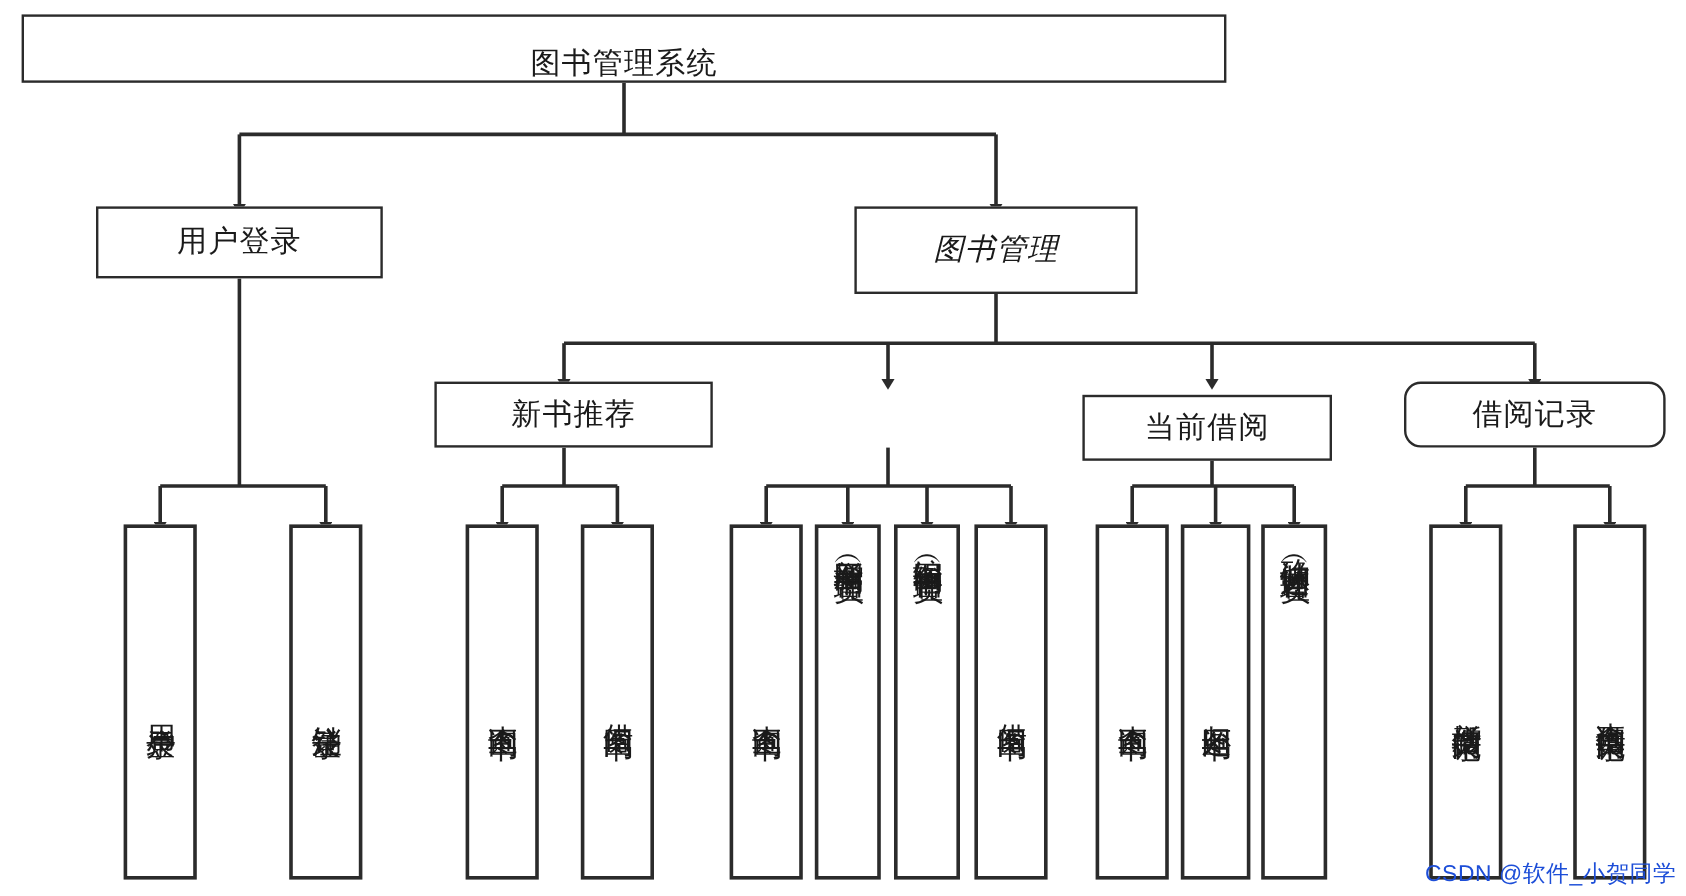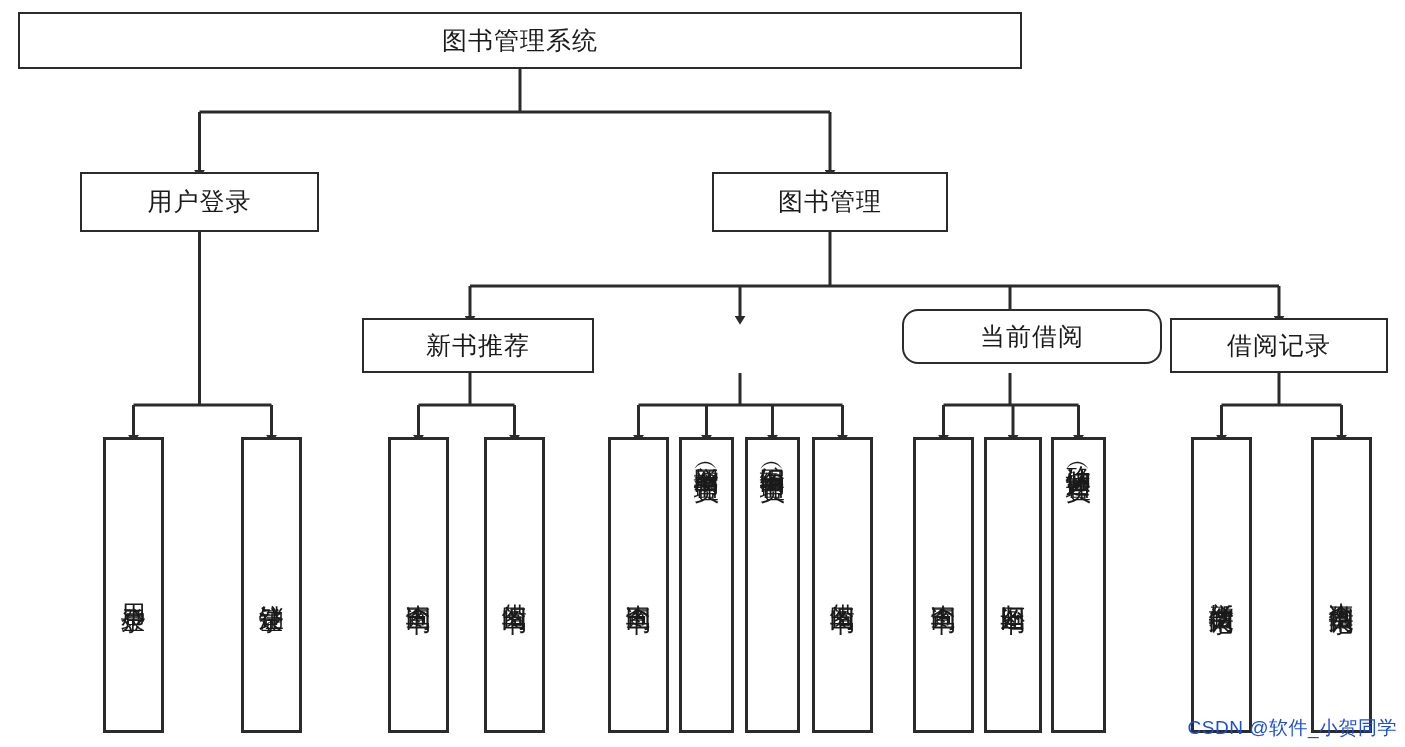--- a/index.html
+++ b/index.html
@@ -117,38 +117,38 @@
         <line x1="943.5" y1="405" x2="943.5" y2="436" marker-end="url(#arrow)"></line>
         <line x1="1013" y1="405" x2="1013" y2="436" marker-end="url(#arrow)"></line>
         <line x1="1078.5" y1="405" x2="1078.5" y2="436" marker-end="url(#arrow)"></line>
         <line x1="1279" y1="373" x2="1279" y2="405"></line>
         <line x1="1221.5" y1="405" x2="1341.5" y2="405"></line>
         <line x1="1221.5" y1="405" x2="1221.5" y2="436" marker-end="url(#arrow)"></line>
         <line x1="1341.5" y1="405" x2="1341.5" y2="436" marker-end="url(#arrow)"></line>
       </g>
   </svg>
 
-  <div class="node horiz" style="left: 18px; top: 12px; width: 1004px; height: 57px;">
+  <div class="node horiz" style="left: 18px; top: 12px; width: 1004px; height: 57px; align-items: flex-end;">
     <span>图书管理系统</span>
   </div>
 
   <div class="node horiz" style="left: 80px; top: 172px; width: 239px; height: 60px;">
     <span>用户登录</span>
   </div>
-  <div class="node horiz" style="left: 712px; top: 172px; width: 236px; height: 60px;">
+  <div class="node horiz" style="left: 712px; top: 172px; width: 236px; height: 73px; font-style: italic;">
     <span>图书管理</span>
   </div>
 
   <div class="node horiz" style="left: 362px; top: 318px; width: 232px; height: 55px;">
     <span>新书推荐</span>
   </div>
-  <div class="node horiz" style="left: 902px; top: 309px; width: 260px; height: 55px; border-radius: 16px;">
+  <div class="node horiz" style="left: 902px; top: 329px; width: 208px; height: 55px;">
     <span>当前借阅</span>
   </div>
-  <div class="node horiz" style="left: 1170px; top: 318px; width: 218px; height: 55px;">
+  <div class="node horiz" style="left: 1170px; top: 318px; width: 218px; height: 55px; border-radius: 14px;">
     <span>借阅记录</span>
   </div>
 
   <div class="node leaf" style="left: 103px; top: 437px; width: 61px; height: 296px;">
     <div class="leaf-inner">
         <span class="vtext">用户登录</span>
       </div>
   </div>
   <div class="node leaf" style="left: 241px; top: 437px; width: 61px; height: 296px;">
     <div class="leaf-inner">

